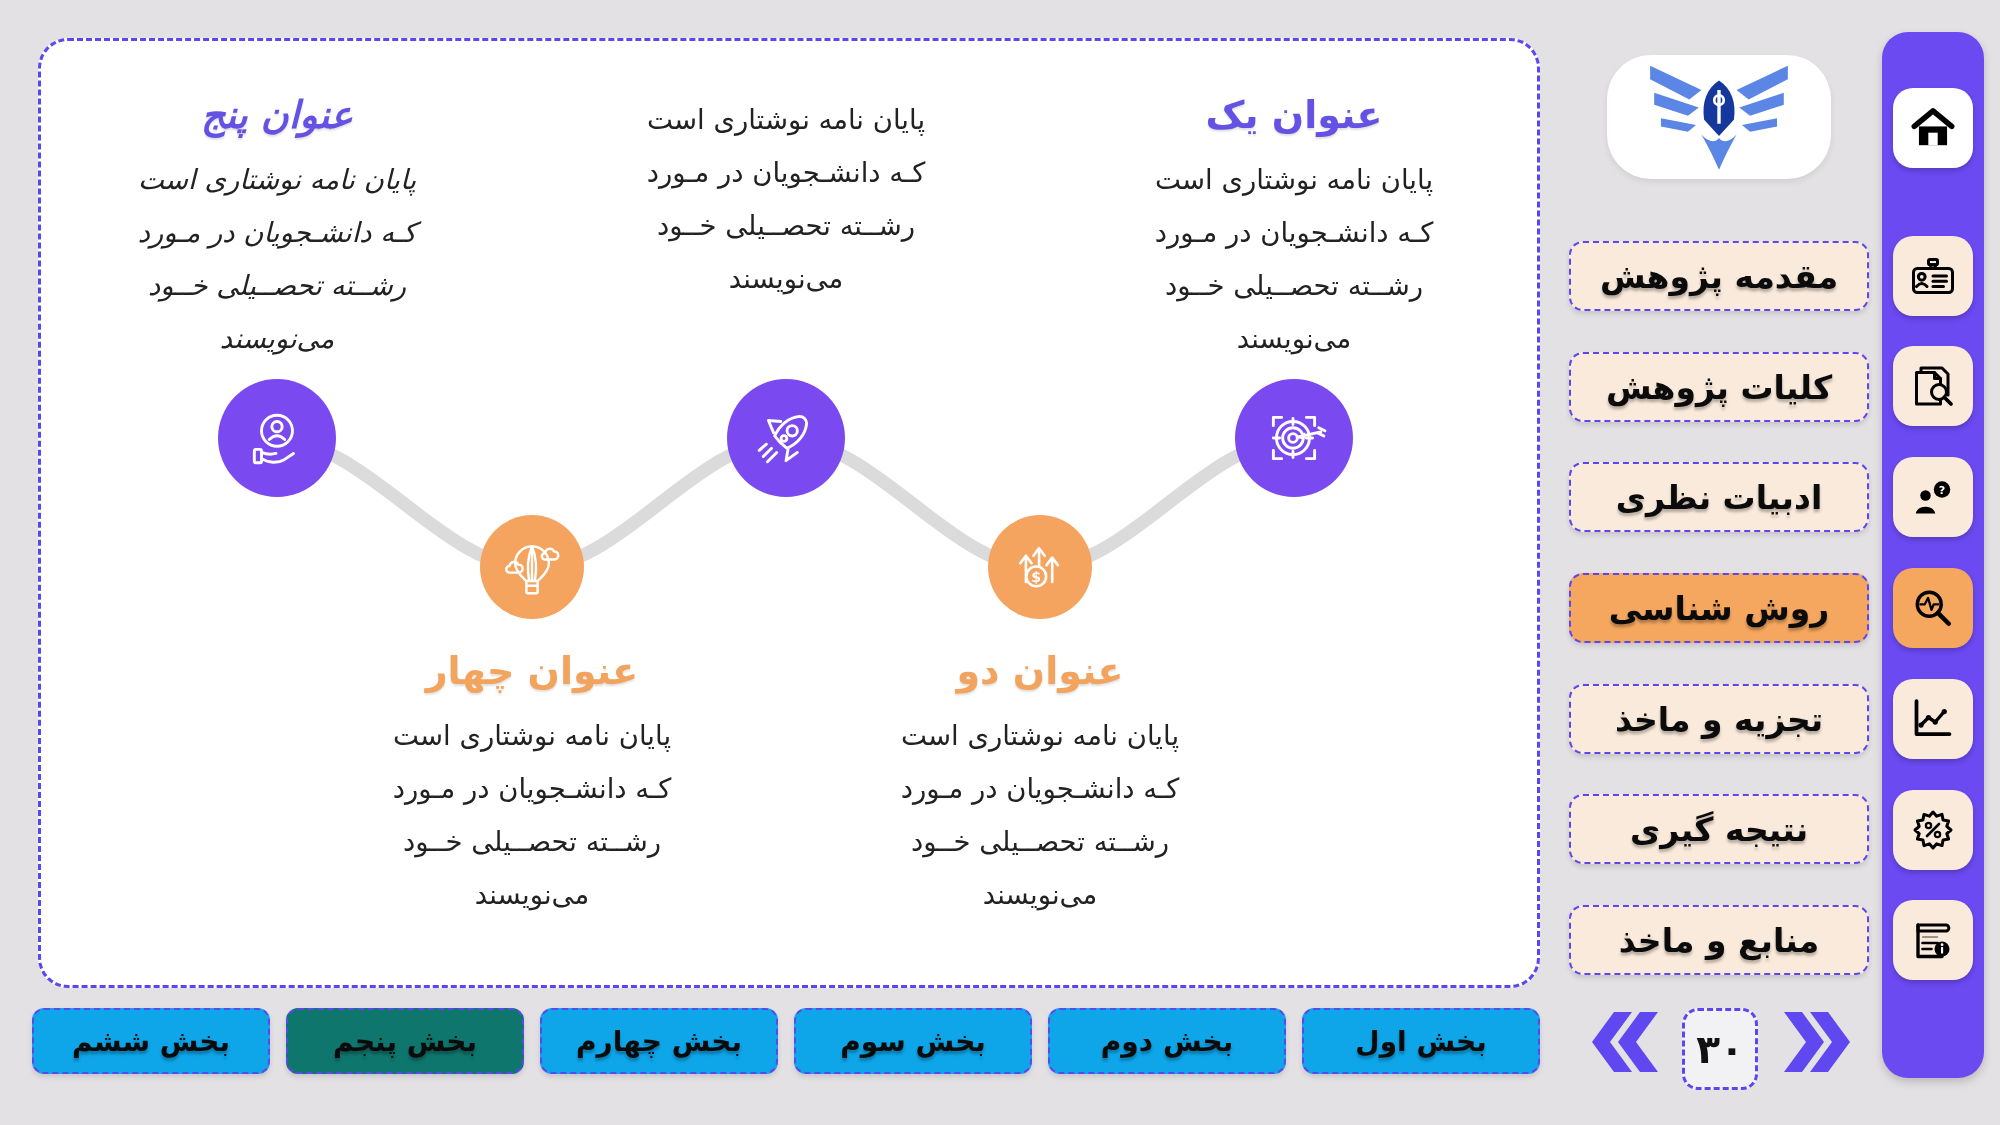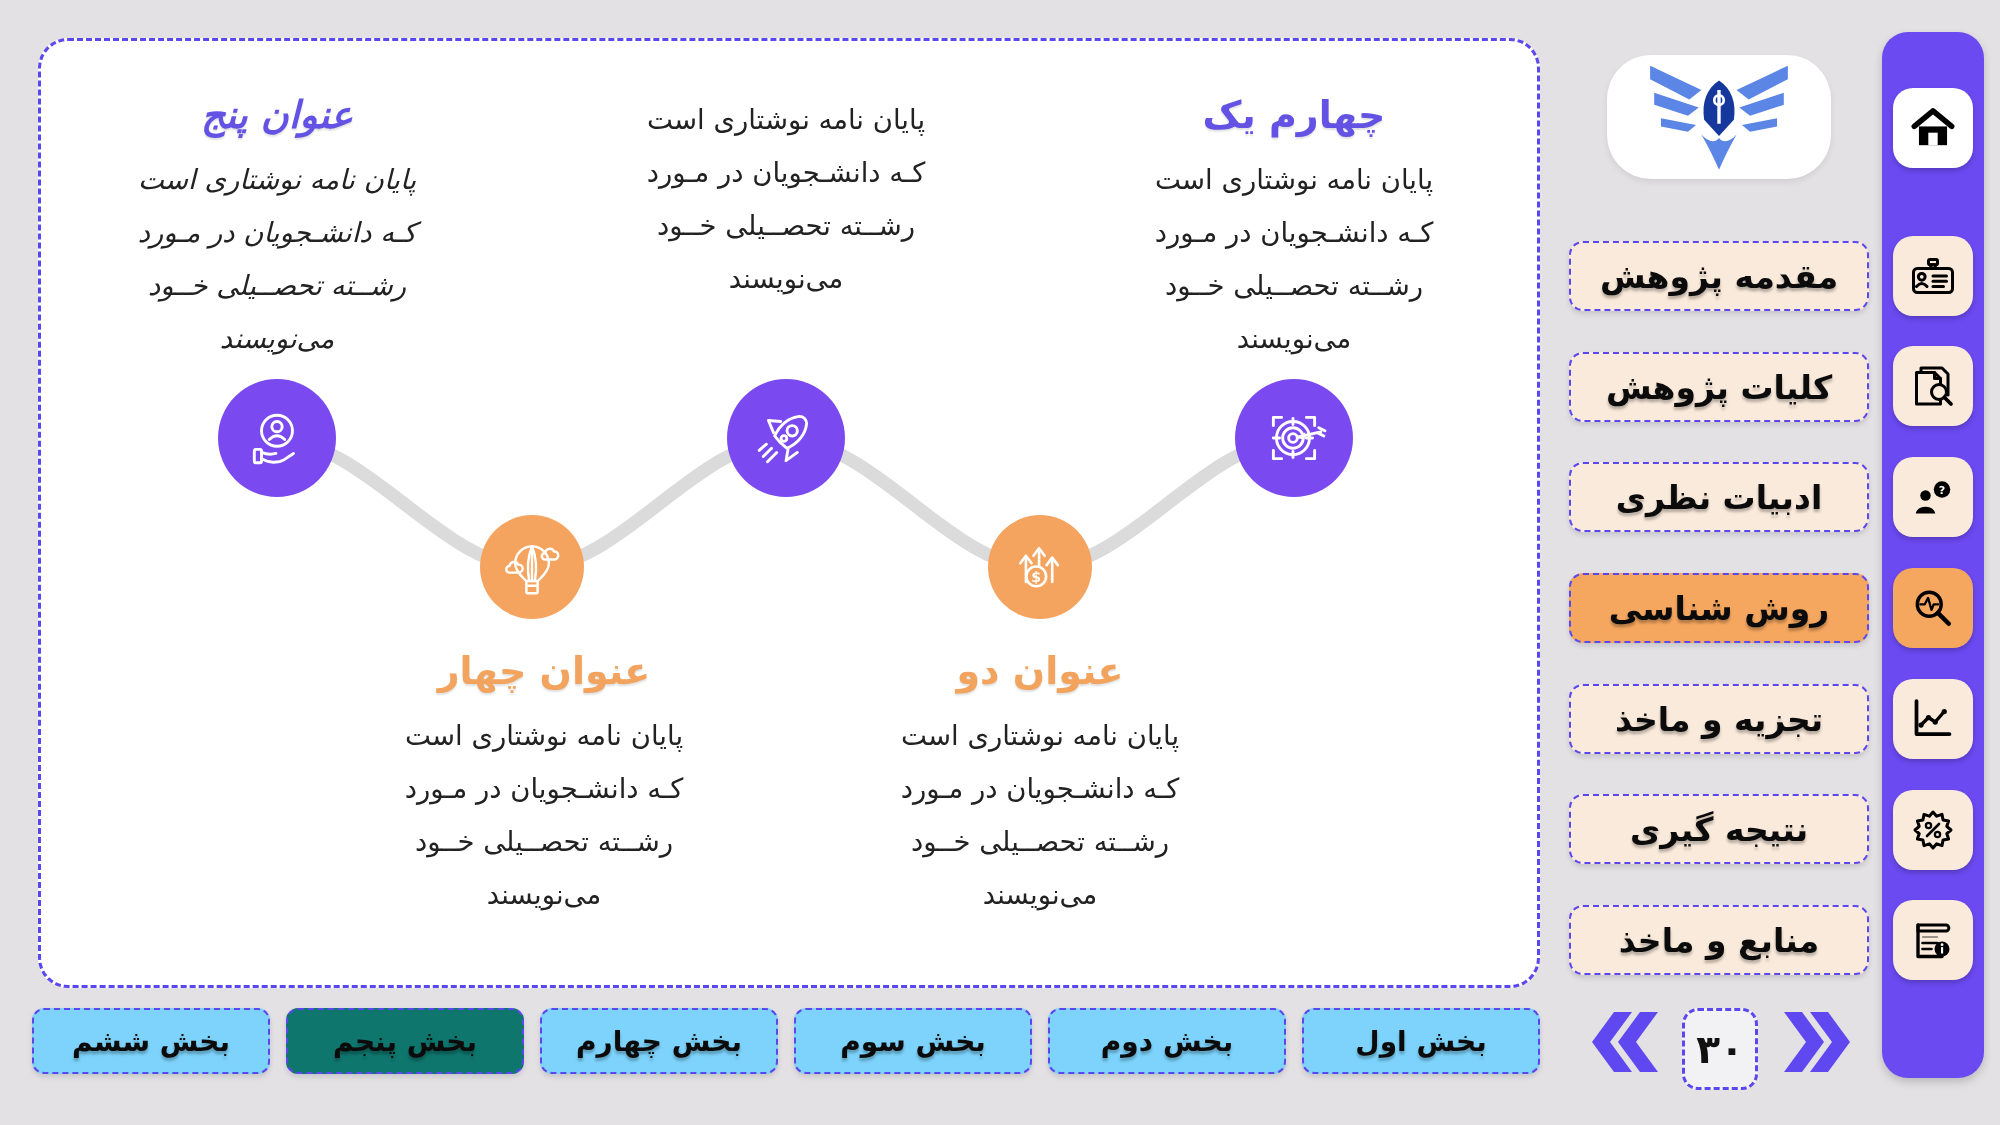--- a/index.html
+++ b/index.html
@@ -36,21 +36,21 @@
   
   .iconbar{position:absolute;left:1882px;top:32px;width:102px;height:1046px;background:#6b4af2;
            border-radius:26px;box-shadow:0 4px 8px rgba(0,0,0,0.18);}
   .ibtn{position:absolute;left:1893px;width:80px;height:80px;border-radius:20px;background:#faeadb;
         display:flex;align-items:center;justify-content:center;box-shadow:0 3px 5px rgba(0,0,0,0.2);}
   .ibtn.white{background:#ffffff;}
   .ibtn.active{background:#f6a75f;}
 
   
   .sections{position:absolute;left:32px;top:1008px;width:1508px;display:flex;direction:rtl;gap:16px;}
-  .sec-btn{flex:1;height:66px;background:#7dd3fc;border:2.5px dashed #5b47ef;border-radius:12px;
+  .sec-btn{flex:1;height:66px;background:#0ea5e9;border:2.5px dashed #5b47ef;border-radius:12px;
            box-sizing:border-box;display:flex;align-items:center;justify-content:center;direction:rtl;
            font-size:28px;font-weight:bold;color:#0b0b0b;text-shadow:0 3px 3px rgba(0,0,0,0.28);
            box-shadow:0 3px 5px rgba(0,0,0,0.12);}
   .sec-btn.active{background:#0f766e;}
   .nav-btn{position:absolute;top:1010px;width:78px;height:64px;cursor:pointer;}
   .page-box{position:absolute;left:1682px;top:1008px;width:76px;height:82px;
             border:3px dashed #5b47ef;border-radius:16px;box-sizing:border-box;
             background:rgba(255,255,255,0.55);display:flex;align-items:center;justify-content:center;
             font-size:39px;font-weight:bold;color:#111;}
 </style>
@@ -77,30 +77,30 @@
     <div class="col" style="left:550px;top:52px;">
       <div>
         <div class="bline">پایان نامه نوشتاری است</div>
         <div class="bline">کـه دانشـجویان در مـورد</div>
         <div class="bline">رشــته تحصــیلی خــود</div>
         <div class="bline">می‌نویسند</div>
       </div>
     </div>
 
     <div class="col" style="left:1058px;top:52px;">
-      <div class="col-title t-purple">چهارم یک</div>
-      <div>
-        <div class="bline">پایان نامه نوشتاری است</div>
-        <div class="bline">کـه دانشـجویان در مـورد</div>
-        <div class="bline">رشــته تحصــیلی خــود</div>
-        <div class="bline">می‌نویسند</div>
-      </div>
-    </div>
-
-    <div class="col" style="left:308px;top:608px;">
+      <div class="col-title t-purple">عنوان یک</div>
+      <div>
+        <div class="bline">پایان نامه نوشتاری است</div>
+        <div class="bline">کـه دانشـجویان در مـورد</div>
+        <div class="bline">رشــته تحصــیلی خــود</div>
+        <div class="bline">می‌نویسند</div>
+      </div>
+    </div>
+
+    <div class="col" style="left:296px;top:608px;">
       <div class="col-title t-orange">عنوان چهار</div>
       <div>
         <div class="bline">پایان نامه نوشتاری است</div>
         <div class="bline">کـه دانشـجویان در مـورد</div>
         <div class="bline">رشــته تحصــیلی خــود</div>
         <div class="bline">می‌نویسند</div>
       </div>
     </div>
 
     <div class="col" style="left:804px;top:608px;">

